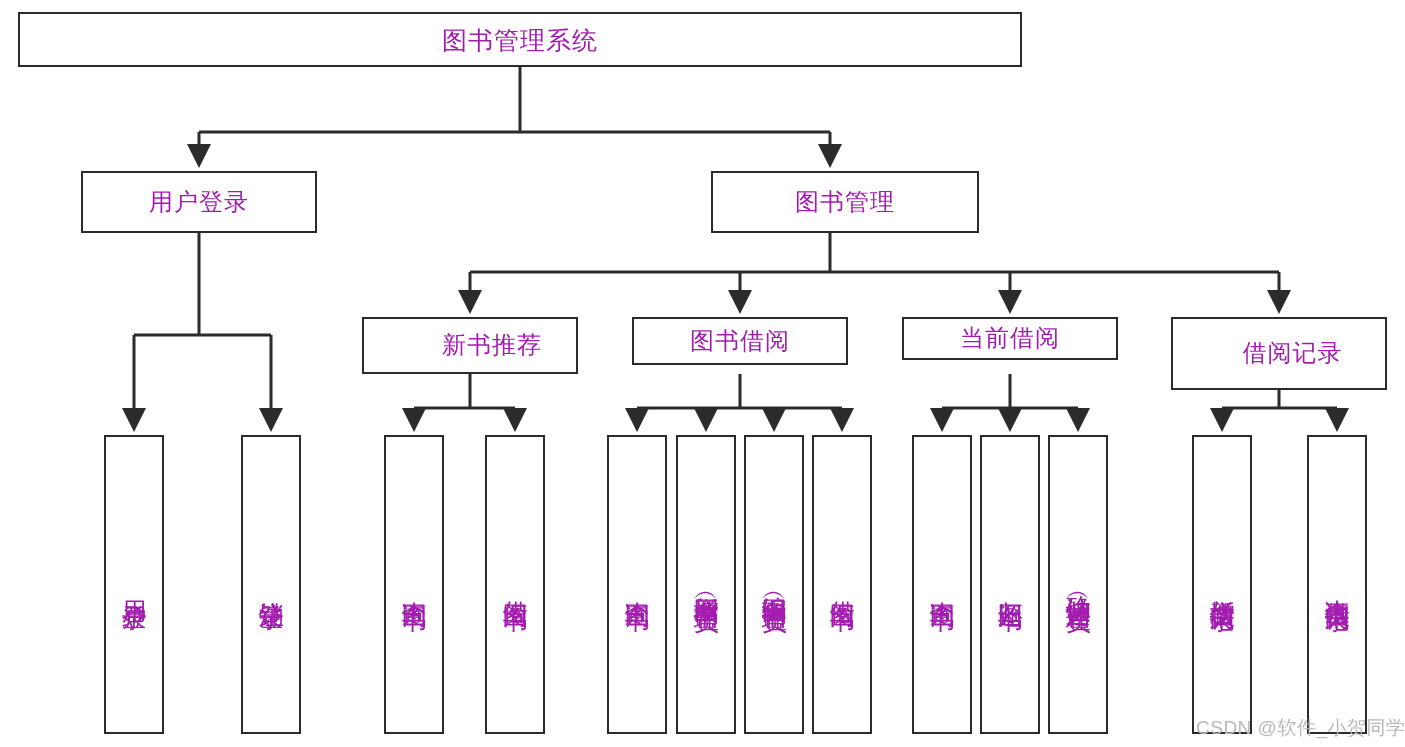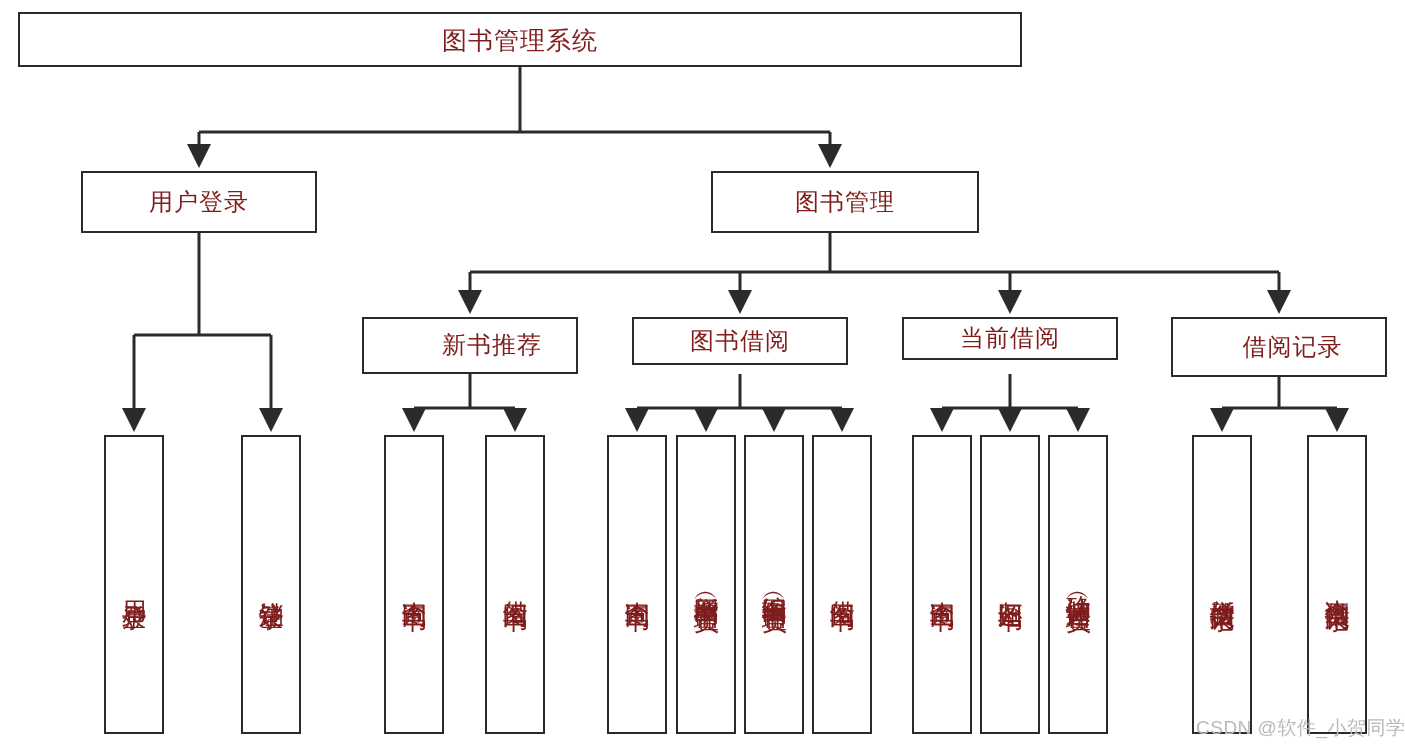--- a/index.html
+++ b/index.html
@@ -28,21 +28,21 @@
   .node {
     position: absolute;
     box-sizing: border-box;
     background: #ffffff;
     border: 2px solid #2b2b2b;
     display: flex;
     align-items: center;
     justify-content: center;
   }
   .node .label {
-    color: #7f1d1d;
+    color: #a21caf;
     text-align: center;
     line-height: 1.12;
     white-space: pre-line;
   }
   .node.horiz .label {
     font-size: 24px;
     letter-spacing: 1px;
   }
   .node.root .label {
     font-size: 25px;
@@ -135,21 +135,21 @@
 
   <div class="node horiz" style="left:362px; top:317px; width:216px; height:57px;padding-left:44px;">
     <span class="label">新书推荐</span>
   </div>
   <div class="node horiz" style="left:632px; top:317px; width:216px; height:48px;">
     <span class="label">图书借阅</span>
   </div>
   <div class="node horiz" style="left:902px; top:317px; width:216px; height:43px;">
     <span class="label">当前借阅</span>
   </div>
-  <div class="node horiz" style="left:1171px; top:317px; width:216px; height:60px;padding-left:27px;">
+  <div class="node horiz" style="left:1171px; top:317px; width:216px; height:73px;padding-left:27px;">
     <span class="label">借阅记录</span>
   </div>
 
   <div class="node vert" style="left:104px; top:435px; width:60px; height:299px;">
     <span class="label">用户登录</span>
   </div>
   <div class="node vert" style="left:241px; top:435px; width:60px; height:299px;">
     <span class="label">注销登录</span>
   </div>
 

